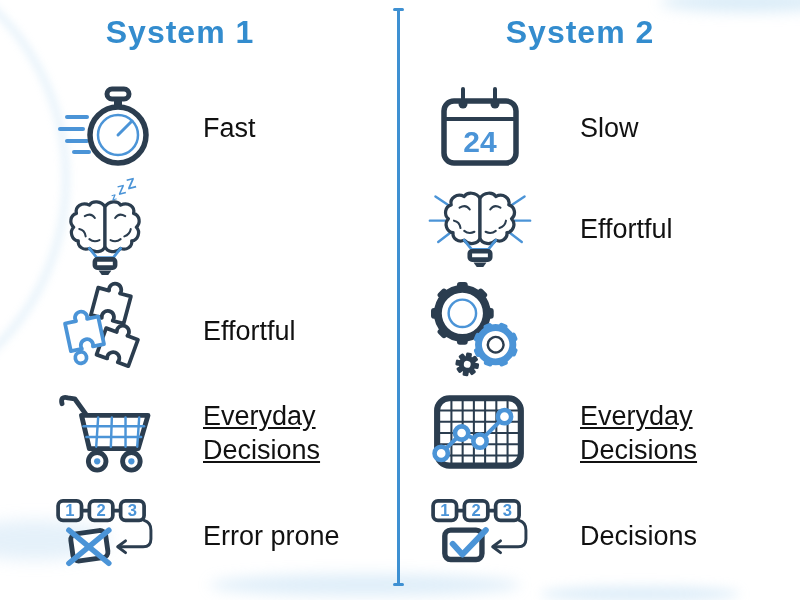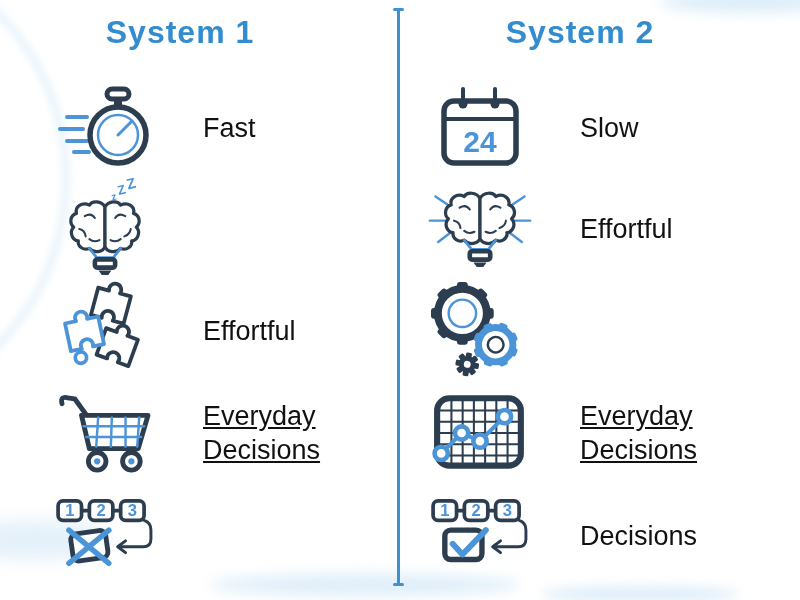--- a/index.html
+++ b/index.html
@@ -163,20 +163,21 @@
       <text x="80" y="24" font-size="17" text-anchor="middle" fill="#4B94D7">3</text>
       <path d="M92,28 q7,2 7,10 V47 q0,8 -8,8 H66" stroke="#2B3D4F" stroke-width="3"></path>
       <polyline points="73,49 65,55 73,61" stroke="#2B3D4F" stroke-width="3"></polyline>
       <g transform="rotate(-8 36 54)">
         <rect x="18" y="40" width="36" height="28" rx="6" fill="#fff" stroke="#2B3D4F" stroke-width="5"></rect>
       </g>
       <line x1="15" y1="38" x2="56" y2="72" stroke="#4B94D7" stroke-width="5.5"></line>
       <line x1="56" y1="38" x2="15" y2="72" stroke="#4B94D7" stroke-width="5.5"></line>
     </svg>
   </div>
+  <div class="label">Error prone</div>
 </div>
 
 <div class="row right r1">
   <div class="icon-box">
     <svg width="92" height="86" viewBox="0 0 92 86" fill="none" stroke-linecap="round">
       <rect x="10" y="16" width="72" height="62" rx="10" fill="#fff" stroke="#2B3D4F" stroke-width="5.5"></rect>
       <line x1="11" y1="34" x2="81" y2="34" stroke="#2B3D4F" stroke-width="4"></line>
       <line x1="29" y1="4" x2="29" y2="17" stroke="#2B3D4F" stroke-width="4"></line>
       <circle cx="29" cy="19" r="4.5" fill="#2B3D4F"></circle>
       <line x1="61" y1="4" x2="61" y2="17" stroke="#2B3D4F" stroke-width="4"></line>

